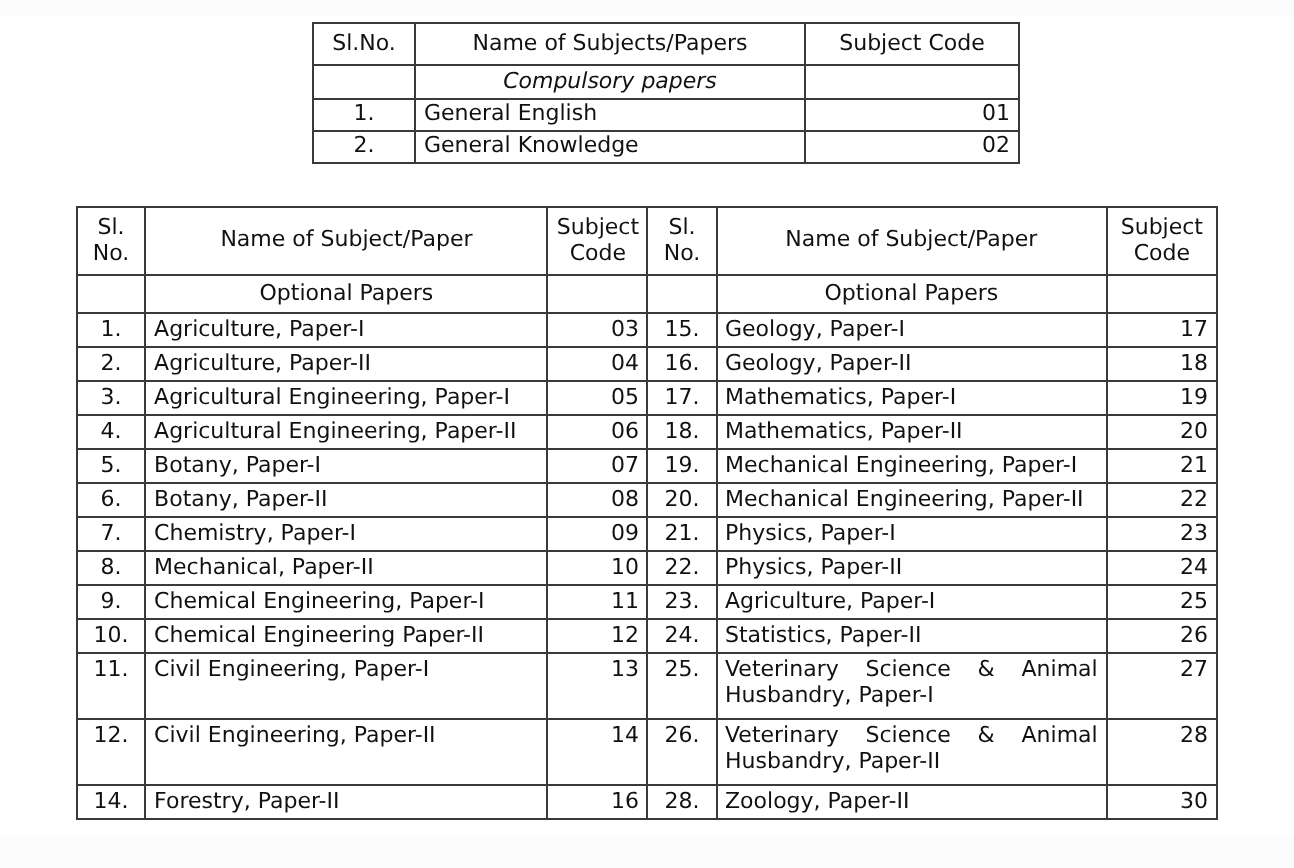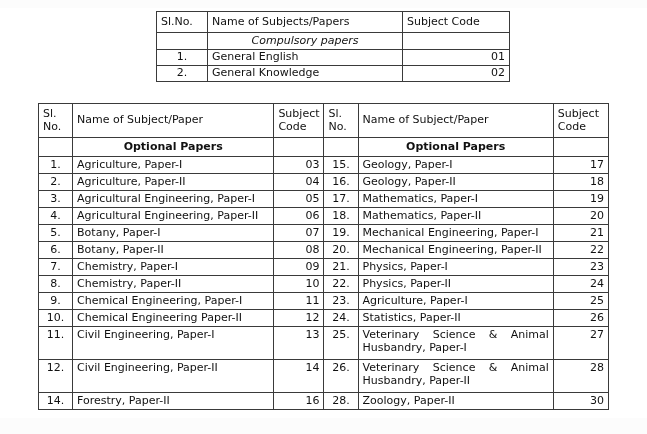--- a/index.html
+++ b/index.html
@@ -29,20 +29,21 @@
     padding: 0 4px;
     font-size: 11px;
     line-height: 1.18;
     vertical-align: middle;
     font-weight: normal;
     color: #111111;
     background: #ffffff;
   }
   .hdr {
     font-weight: bold;
+    text-align: center;
     font-size: 11.5px;
   }
   .num {
     text-align: center;
   }
   .code {
     text-align: right;
   }
   .name {
     text-align: left;
@@ -77,21 +78,21 @@
 
   
   #optional-table {
     left: 38px;
     top: 103px;
     width: 571px;
     padding-left: 16px;
   }
   #optional-table td { height: 16px; }
   #optional-table tr.head td { height: 33px; vertical-align: middle; }
-  #optional-table tr.sect td { height: 18px; font-weight: bold; }
+  #optional-table tr.sect td { height: 18px; }
   #optional-table tr.tall td { height: 30px; vertical-align: top; padding-top: 2px; }
   .o-col-sl    { width: 34px; }
   .o-col-name  { width: 201px; }
   .o-col-code  { width: 50px; }
   .o-col-sl2   { width: 34px; }
   .o-col-name2 { width: 195px; }
   .o-col-code2 { width: 55px; }
 
   
   .scan-tint {
@@ -227,21 +228,21 @@
     <tr>
       <td class="num">7.</td>
       <td class="name">Chemistry, Paper-I</td>
       <td class="code">09</td>
       <td class="num">21.</td>
       <td class="name">Physics, Paper-I</td>
       <td class="code">23</td>
     </tr>
     <tr>
       <td class="num">8.</td>
-      <td class="name">Chemistry, Paper-II</td>
+      <td class="name">Mechanical, Paper-II</td>
       <td class="code">10</td>
       <td class="num">22.</td>
       <td class="name">Physics, Paper-II</td>
       <td class="code">24</td>
     </tr>
     <tr>
       <td class="num">9.</td>
       <td class="name">Chemical Engineering, Paper-I</td>
       <td class="code">11</td>
       <td class="num">23.</td>

